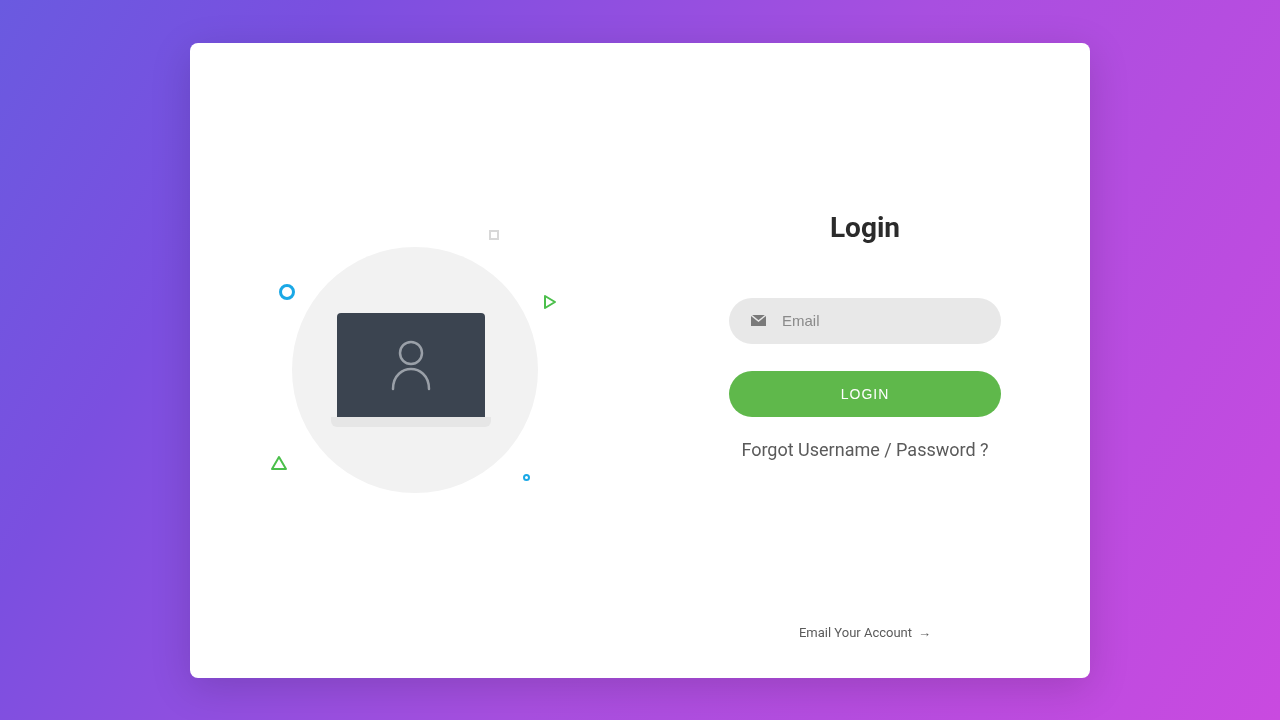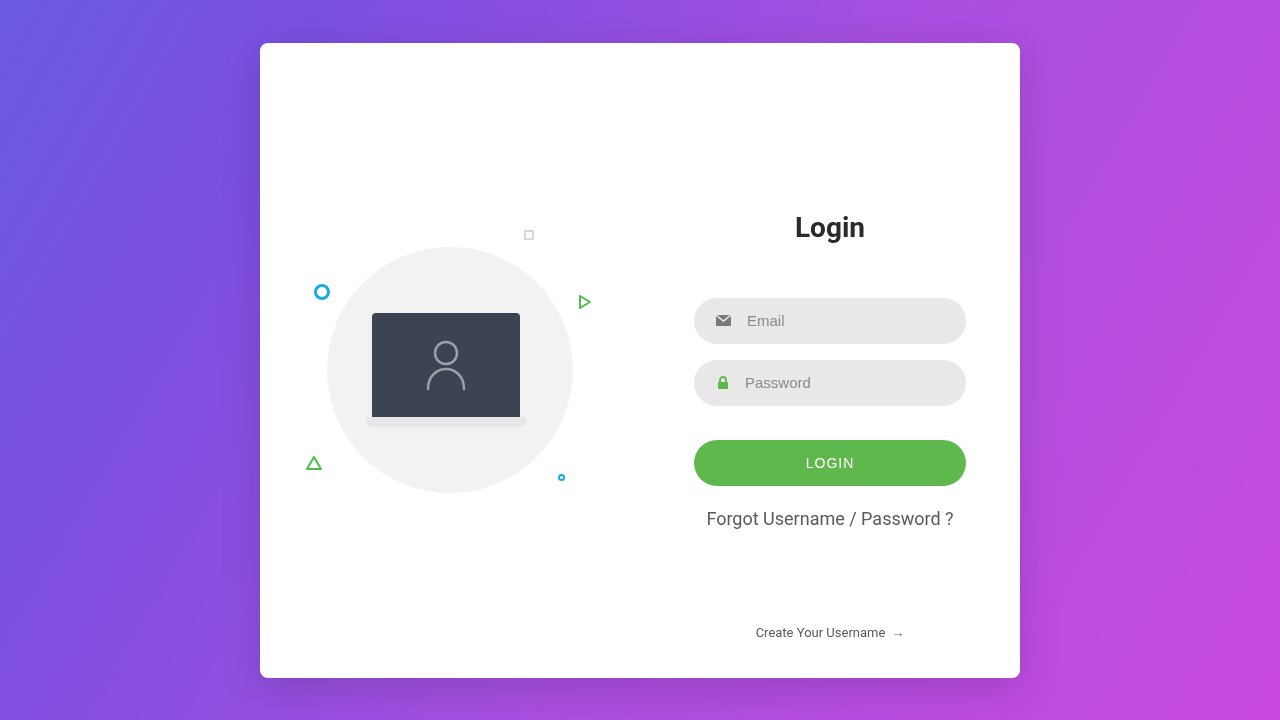--- a/index.html
+++ b/index.html
@@ -4,21 +4,21 @@
 <style>
   * { box-sizing: border-box; margin: 0; padding: 0; }
   html, body { width: 1280px; height: 720px; overflow: hidden; font-family: -apple-system, BlinkMacSystemFont, "Segoe UI", Roboto, "Helvetica Neue", Arial, sans-serif; }
   body {
     background: linear-gradient(120deg, #6a5ae0 0%, #7b4fe0 20%, #a84fe0 55%, #c94ae0 100%);
     display: flex;
     align-items: center;
     justify-content: center;
   }
   .card {
-    width: 760px;
+    width: 900px;
     height: 635px;
     background: #ffffff;
     border-radius: 8px;
     box-shadow: 0 10px 40px rgba(0,0,0,0.15);
     display: flex;
     position: relative;
   }
   .left-panel {
     flex: 1;
     position: relative;
@@ -105,21 +105,21 @@
     margin-bottom: 54px;
   }
   .input-wrap {
     width: 272px;
     height: 46px;
     background: #e8e8e8;
     border-radius: 23px;
     display: flex;
     align-items: center;
     padding: 0 22px;
-    margin-bottom: 16px;
+    margin-bottom: 9px;
   }
   .input-wrap .icon {
     width: 16px;
     display: flex;
     align-items: center;
     justify-content: center;
     margin-right: 16px;
   }
   .input-wrap input {
     flex: 1;
@@ -198,33 +198,24 @@
     <div class="input-wrap">
       <span class="icon">
         <svg width="15" height="11" viewBox="0 0 15 11">
             <path d="M0 0h15v11H0z" fill="#7a7a7a"></path>
             <path d="M0 0l7.5 6L15 0" fill="none" stroke="#e8e8e8" stroke-width="1.4"></path>
           </svg>
       </span>
       <input type="text" placeholder="Email" style="">
     </div>
 
-    <div class="input-wrap">
-      <span class="icon">
-        <svg width="12" height="14" viewBox="0 0 12 14">
-            <rect x="1" y="6" width="10" height="7" rx="1" fill="#5fb84b"></rect>
-            <path d="M3 6V4a3 3 0 016 0v2" fill="none" stroke="#5fb84b" stroke-width="1.8"></path>
-          </svg>
-      </span>
-      <input type="password" placeholder="Password" style="">
-    </div>
 
     <button class="login-btn">LOGIN</button>
 
     <div class="forgot">Forgot Username / Password ?</div>
 
     <div class="create">
-      <span>Create Your Username</span>
+      <span>Email Your Account</span>
       <span class="arrow">→</span>
     </div>
   </div>
 
 </div>
 
 </body></html>

